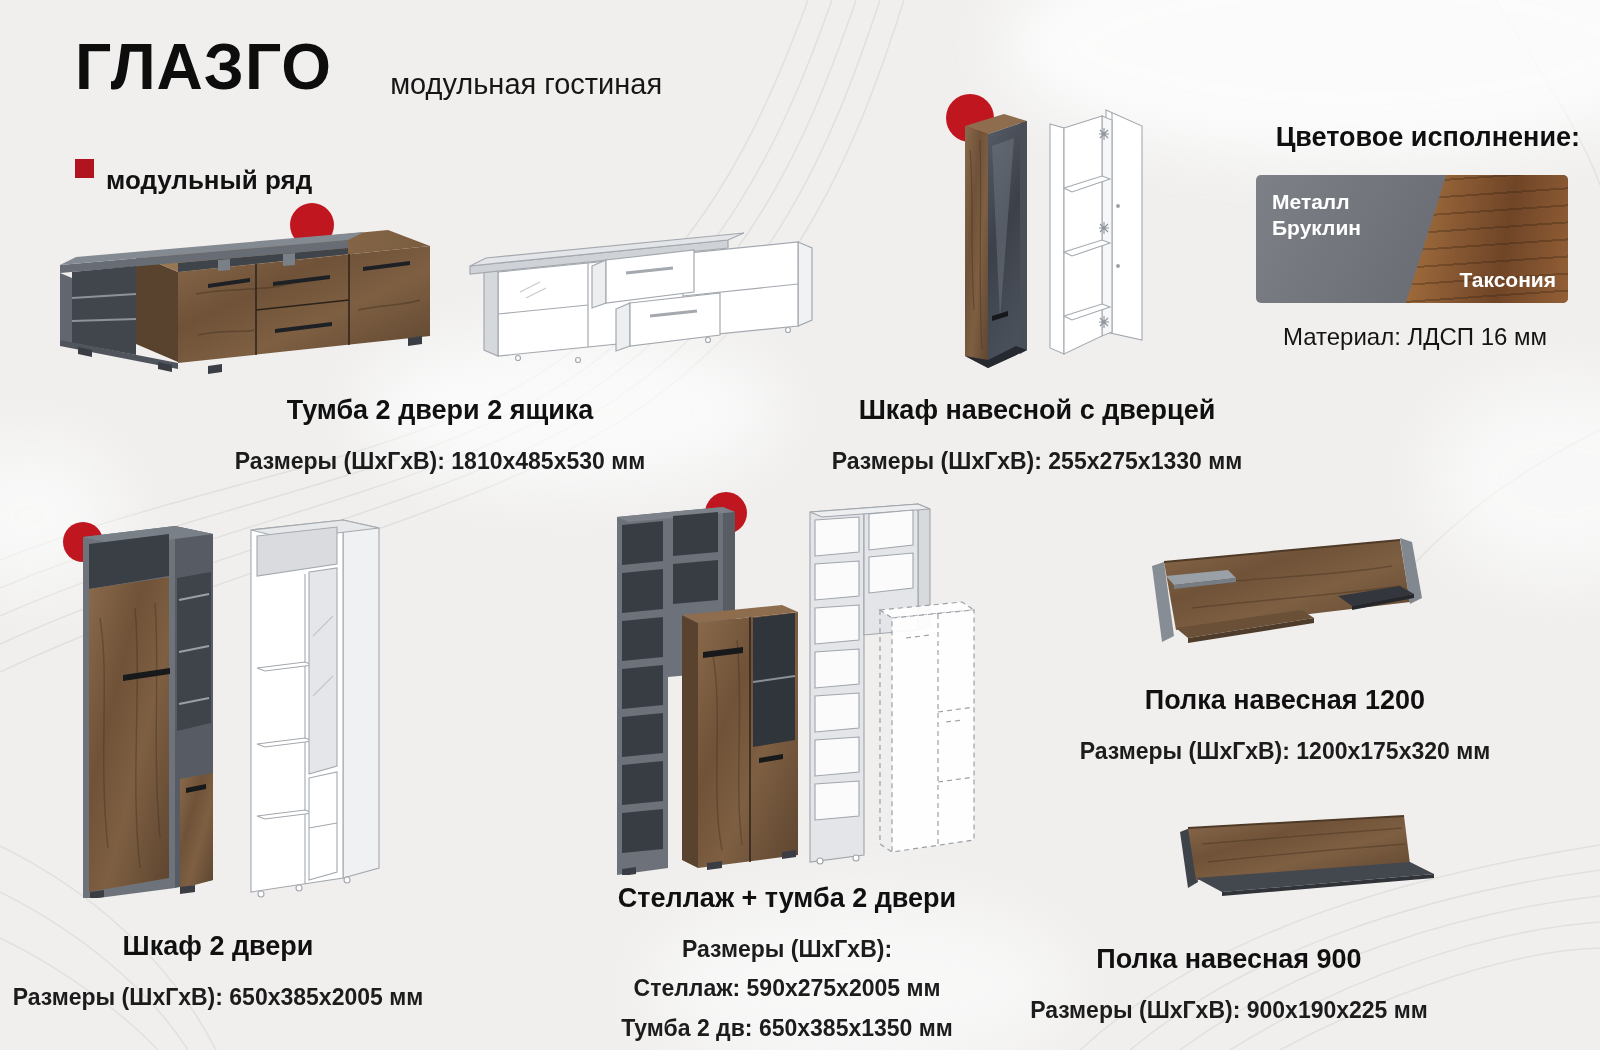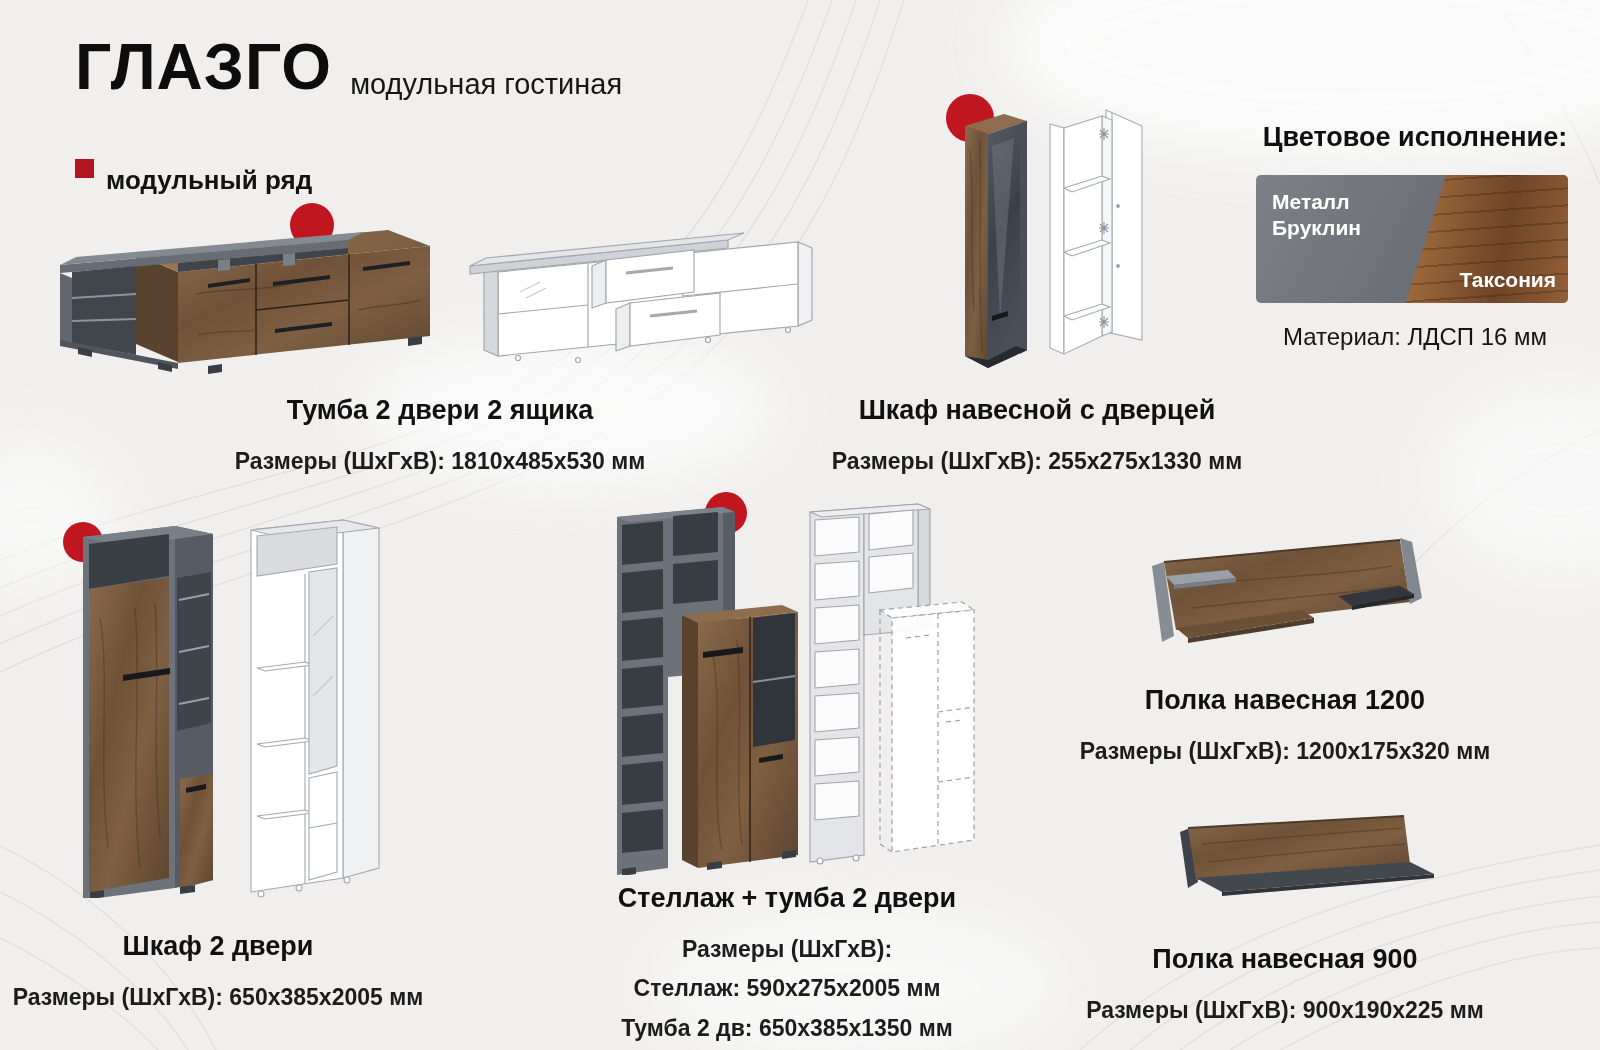--- a/index.html
+++ b/index.html
@@ -10,31 +10,31 @@
   .blob{position:absolute;background:#fff;border-radius:50%;filter:blur(30px);z-index:0;}
 
   .red-dot{position:absolute;border-radius:50%;z-index:1;}
 
   .art{position:absolute;z-index:2;}
   .art svg{display:block;width:100%;height:100%;}
 
   .header{position:absolute;left:75px;top:34px;z-index:2;}
   .h-row{display:flex;align-items:flex-end;gap:18px;}
   .h-title{font-size:64px;font-weight:700;letter-spacing:1px;color:#0d0d0d;line-height:1.05;}
-  .h-sub{font-size:29px;font-weight:400;color:#161616;}
+  .h-sub{font-size:29px;font-weight:400;color:#161616;margin-left:40px;}
   .series{position:absolute;left:75px;top:141px;display:flex;align-items:center;gap:12px;z-index:2;}
   .series .sq{width:19px;height:19px;background:#b1141f;display:inline-block;}
   .series .txt{font-size:26px;font-weight:700;color:#121212;margin-top:24px;}
 
   .caption{position:absolute;text-align:center;z-index:3;}
   .pname{font-size:27px;font-weight:700;color:#101010;margin-bottom:14px;line-height:1.25;}
   .pdim{font-size:23px;font-weight:700;color:#1c1c1c;line-height:1.72;}
 
   .finish{position:absolute;left:1250px;top:122px;width:330px;z-index:2;}
-  .f-head{font-size:27px;font-weight:700;text-align:center;color:#0f0f0f;}
+  .f-head{font-size:27px;font-weight:700;text-align:right;color:#0f0f0f;}
   .swatch{position:relative;margin-top:22px;margin-left:6px;width:312px;height:128px;border-radius:5px;
           overflow:hidden;background:linear-gradient(118deg,#7d8187,#6a6e74 60%,#74787e);}
   .sw-wood{position:absolute;inset:0;
            clip-path:polygon(61% 0,100% 0,100% 100%,48% 100%);
            background:linear-gradient(100deg,#5e3d22,#8a5a33 22%,#aa7440 45%,#8a5a33 62%,#6f4527 78%,#935f36);}
   .sw-wood:after{content:"";position:absolute;inset:0;
            background:repeating-linear-gradient(176deg,rgba(43,26,12,.28) 0 2px,rgba(0,0,0,0) 2px 17px);}
   .sw-label{position:absolute;color:#fff;font-weight:700;font-size:21px;line-height:1.25;z-index:1;}
   .sw-left{left:16px;top:14px;width:120px;}
   .sw-right{right:12px;bottom:10px;}
@@ -354,21 +354,21 @@
     <div class="pdim">Размеры (ШхГхВ):</div>
     <div class="pdim">Стеллаж: 590х275х2005 мм</div>
     <div class="pdim">Тумба 2 дв: 650х385х1350 мм</div>
   </div>
 
   <div class="caption" style="left:1035px;top:684px;width:500px;text-align:center;">
     <div class="pname">Полка навесная 1200</div>
     <div class="pdim">Размеры (ШхГхВ): 1200х175х320 мм</div>
   </div>
 
-  <div class="caption" style="left:1035px;top:943px;width:500px;text-align:center;">
+  <div class="caption" style="left:979px;top:943px;width:500px;text-align:center;">
     <div class="pname">Полка навесная 900</div>
     <div class="pdim">Размеры (ШхГхВ): 900х190х225 мм</div>
   </div>
 
   <div class="finish">
     <div class="f-head">Цветовое исполнение:</div>
     <div class="swatch">
       <div class="sw-wood"></div>
       <div class="sw-label sw-left">Металл Бруклин</div>
       <div class="sw-label sw-right">Таксония</div>

